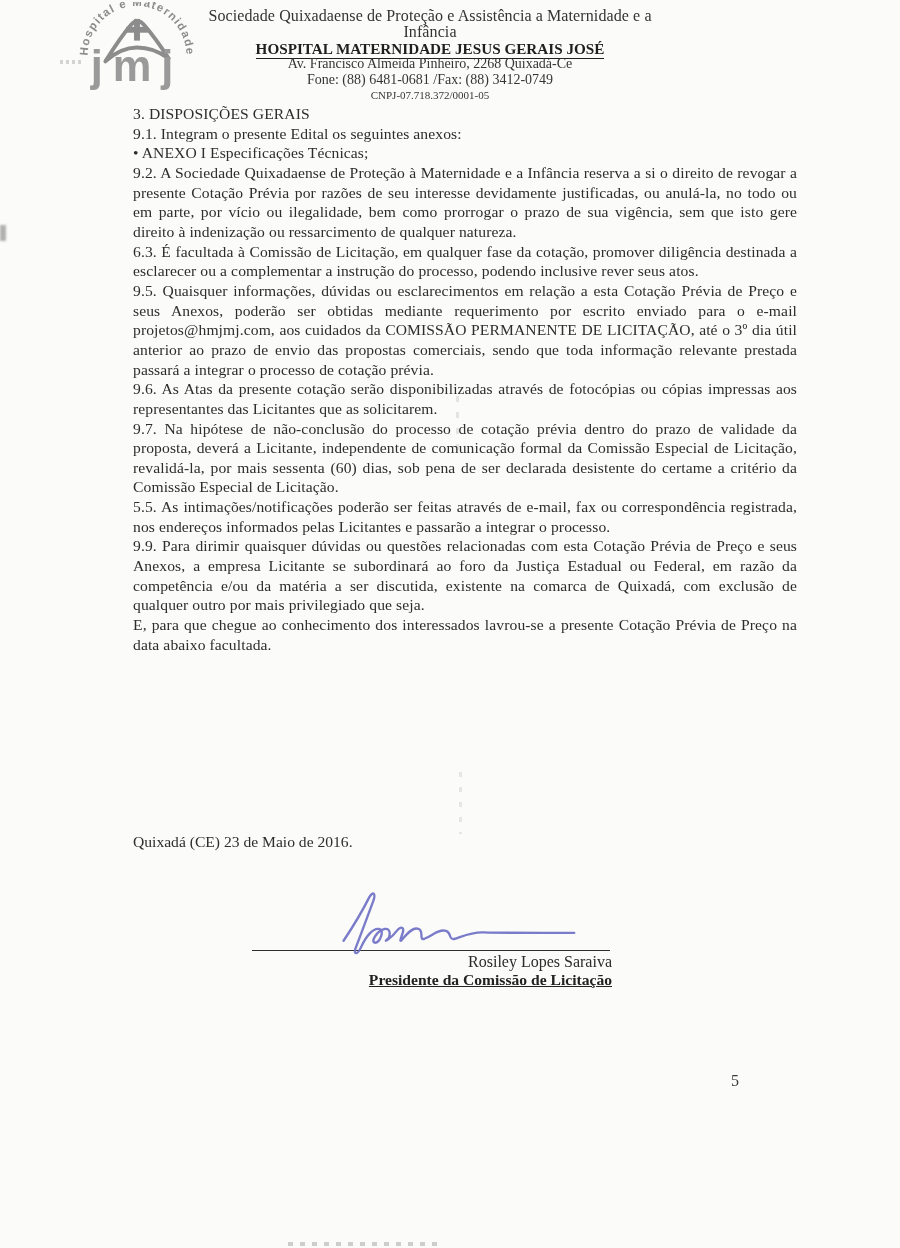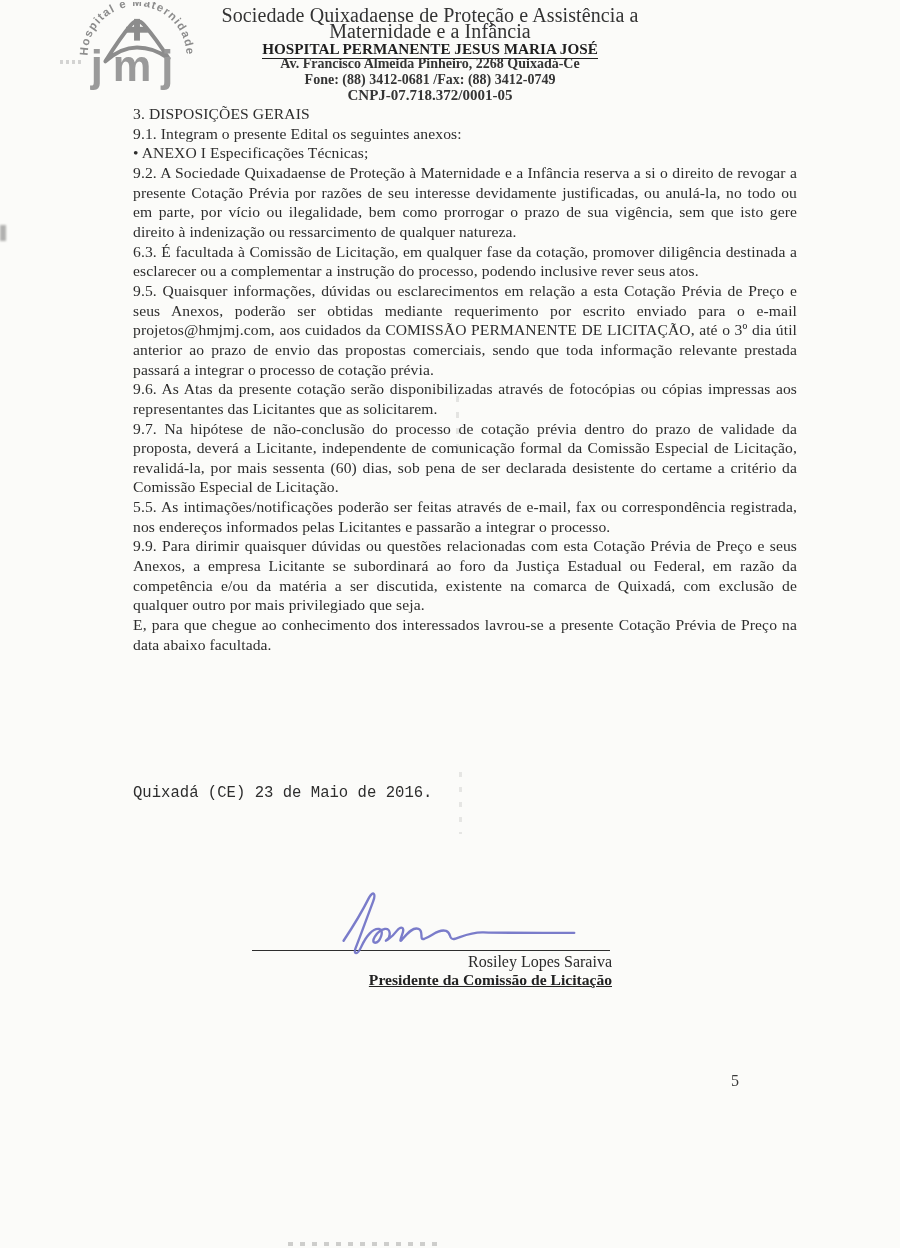--- a/index.html
+++ b/index.html
@@ -12,33 +12,33 @@
     font-family:"Liberation Serif","DejaVu Serif",serif;
     color:#2d2d2d;
   }
   
   .letterhead{position:absolute;left:0;top:0;width:900px;height:100px;}
   .logo{position:absolute;left:58px;top:2px;width:158px;height:95px;}
   .head-text{
     position:absolute;left:205px;top:8px;width:450px;
     text-align:center;line-height:15.8px;font-size:14.2px;color:#333;
   }
-  .org-line{font-size:20px;letter-spacing:.1px;}
+  .org-line{font-size:16px;letter-spacing:.1px;}
   .hosp-line{font-size:15.2px;font-weight:bold;color:#1f1f1f;margin-top:1px;}
   .hosp-line span{border-bottom:1.6px solid #1f1f1f;padding-bottom:1px;}
-  .addr-line,.phone-line,.cnpj-line{font-size:14px;color:#353535;font-weight:bold;}
-  .cnpj-line{font-size:15px;}
+  .addr-line,.phone-line,.cnpj-line{font-size:14px;color:#353535;}
+  .cnpj-line{font-size:11px;}
   
   .doc-body{
     position:absolute;left:133px;top:104px;width:664px;
     font-size:15.6px;line-height:19.65px;letter-spacing:.1px;
   }
   .doc-body p{margin:0;text-align:justify;}
   
-  .date-line{position:absolute;left:133px;top:784px;font-size:15.6px;font-family:Liberation Mono, monospace;}
+  .date-line{position:absolute;left:133px;top:833px;font-size:15.6px;}
   .sig-block{position:absolute;left:252px;top:892px;width:360px;text-align:right;}
   .sig-ink{position:absolute;left:62px;top:-6px;width:276px;height:72px;}
   .sig-rule{margin-top:58px;border-top:1.6px solid #2e2e2e;width:358px;}
   .sig-name{font-size:16px;margin-top:2px;color:#2b2b2b;}
   .sig-title{font-size:15.6px;font-weight:bold;color:#222;text-decoration:underline;}
   .page-number{position:absolute;left:731px;top:1072px;font-size:16px;color:#3a3a3a;}
   
   .artifact{position:absolute;pointer-events:none;}
   .a-v1{left:456px;top:396px;width:3px;height:64px;
         background:repeating-linear-gradient(to bottom,rgba(90,90,90,.14) 0 6px,transparent 6px 16px);filter:blur(.4px);}
@@ -67,23 +67,23 @@
       <path d="M48,60 C58,44 68,30 74,23 C78,18 83,18 87,23 C94,31 103,43 112,57 C101,49 90,46 80,46 C69,46 58,51 48,60 Z" fill="none" stroke="#8c8c8c" stroke-width="4" stroke-linejoin="round"></path>
       <g stroke="#8c8c8c" stroke-width="6">
         <path d="M80,17 V39"></path>
         <path d="M69,28 H91"></path>
       </g>
       <text x="80" y="80" text-anchor="middle" font-family="Liberation Sans, DejaVu Sans, sans-serif" font-size="44" font-weight="bold" fill="#9a9a9a" letter-spacing="10">jmj</text>
     </svg>
 
     <div class="head-text">
       <div class="org-line">Sociedade Quixadaense de Proteção e Assistência a Maternidade e a Infância</div>
-      <div class="hosp-line"><span>HOSPITAL PERMANENTE JESUS MARIA JOSÉ</span></div>
+      <div class="hosp-line"><span>HOSPITAL MATERNIDADE JESUS GERAIS JOSÉ</span></div>
       <div class="addr-line">Av. Francisco Almeida Pinheiro, 2268  Quixadá-Ce</div>
-      <div class="phone-line">Fone: (88) 3412-0681 /Fax: (88) 3412-0749</div>
+      <div class="phone-line">Fone: (88) 6481-0681 /Fax: (88) 3412-0749</div>
       <div class="cnpj-line">CNPJ-07.718.372/0001-05</div>
     </div>
   </div>
 
   <main class="doc-body">
     <p>3. DISPOSIÇÕES GERAIS</p>
     <p>9.1. Integram o presente Edital os seguintes anexos:</p>
     <p>• ANEXO I  Especificações Técnicas;</p>
     <p>9.2. A Sociedade Quixadaense de Proteção à Maternidade e a Infância reserva a si o direito de revogar a presente Cotação Prévia por razões de seu interesse devidamente justificadas, ou anulá-la, no todo ou em parte, por vício ou ilegalidade, bem como prorrogar o prazo de sua vigência, sem que isto gere direito à indenização ou ressarcimento de qualquer natureza.</p>
     <p>6.3. É facultada à Comissão de Licitação, em qualquer fase da cotação, promover diligência destinada a esclarecer ou a complementar a instrução do processo, podendo inclusive rever seus atos.</p>

